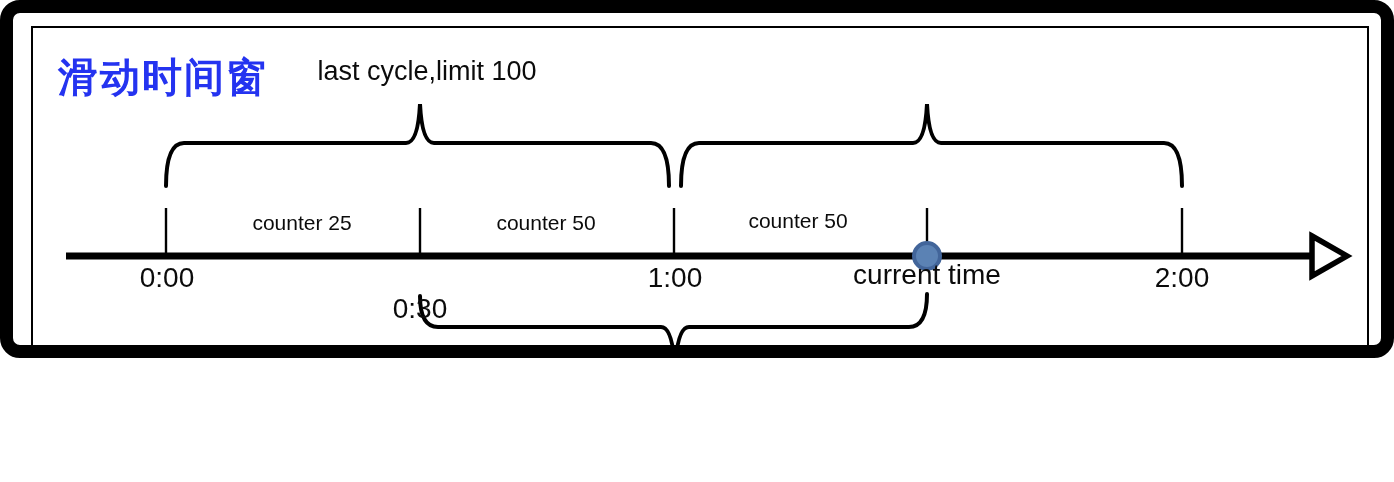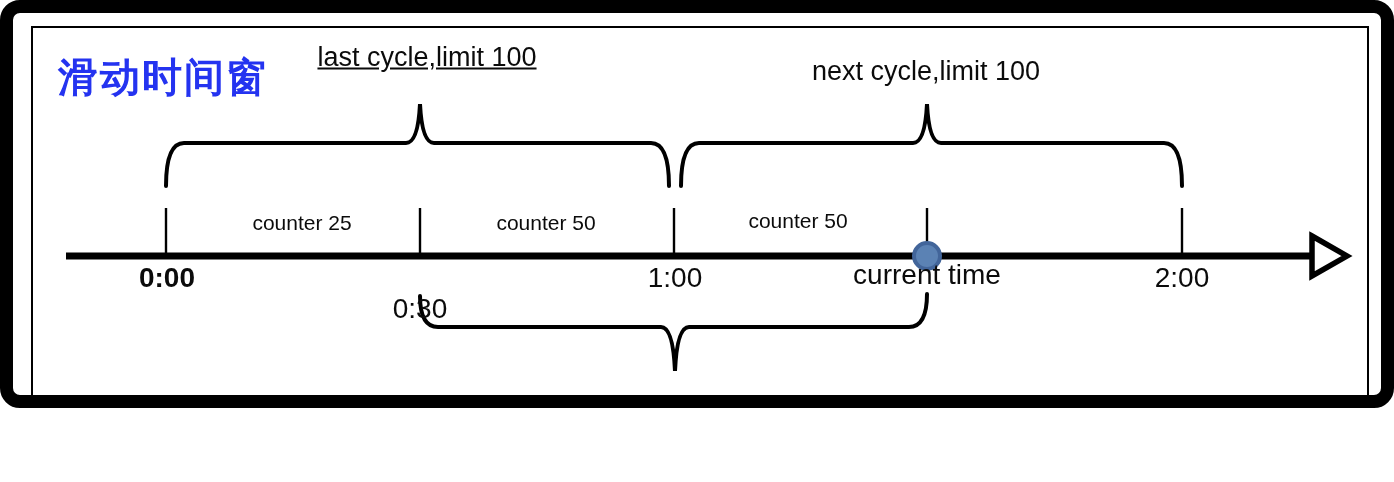--- a/index.html
+++ b/index.html
@@ -1,17 +1,17 @@
 <!DOCTYPE html>
 <html><head>
 <meta charset="utf-8">
 <style>
   html,body{margin:0;padding:0;background:#ffffff;}
   body{font-family:"Liberation Sans", sans-serif;}
-  .canvas{position:relative;width:1394px;height:408px;background:#ffffff;overflow:hidden;}
+  .canvas{position:relative;width:1394px;height:358px;background:#ffffff;overflow:hidden;}
   .outer-frame{position:absolute;left:0;top:0;right:0;bottom:0;border:13px solid #000;border-radius:20px;box-sizing:border-box;pointer-events:none;}
   .inner-frame{position:absolute;left:31px;top:26px;width:1338px;height:424px;border:2px solid #000;box-sizing:border-box;}
   .title{position:absolute;left:58px;top:50px;font-size:40px;font-weight:bold;color:#2433F0;letter-spacing:2px;white-space:nowrap;}
   .svg-layer{position:absolute;left:0;top:0;width:1394px;height:482px;}
   .lbl{position:absolute;transform:translate(-50%,-50%);white-space:nowrap;color:#0b0b0b;}
   .brace-lbl{font-size:27px;}
   .counter-lbl{font-size:21px;}
   .time-lbl{font-size:28px;}
   .cur-cycle-lbl{font-size:29px;}
 </style>
@@ -39,26 +39,25 @@
 
     <path d="M 166 186 Q 166 143 184 143 L 406 143 Q 418 143 420 104 Q 422 143 434 143 L 651 143 Q 669 143 669 186" fill="none" stroke="#000" stroke-width="4" stroke-linecap="round"></path>
 
     <path d="M 681 186 Q 681 143 699 143 L 913 143 Q 925 143 927 104 Q 929 143 941 143 L 1164 143 Q 1182 143 1182 186" fill="none" stroke="#000" stroke-width="4" stroke-linecap="round"></path>
 
     <path d="M 420 296 Q 420 327 438 327 L 661 327 Q 673 327 675 371 Q 677 327 689 327 L 909 327 Q 927 327 927 294" fill="none" stroke="#000" stroke-width="4" stroke-linecap="round"></path>
 
     <circle cx="927" cy="256" r="13" fill="#5B82B4" stroke="#42659A" stroke-width="4"></circle>
   </svg>
 
-  <div class="lbl brace-lbl" style="left:427px;top:57px;text-decoration:underline;">last cycle,limit 100</div>
-  <div class="lbl brace-lbl" style="left:926px;top:71px;">next cycle,limit 100</div>
+  <div class="lbl brace-lbl" style="left:427px;top:71px;">last cycle,limit 100</div>
 
   <div class="lbl counter-lbl" style="left:302px;top:223px;">counter 25</div>
   <div class="lbl counter-lbl" style="left:546px;top:223px;">counter 50</div>
   <div class="lbl counter-lbl" style="left:798px;top:221px;">counter 50</div>
 
-  <div class="lbl time-lbl" style="left:167px;top:278px;font-weight:bold;">0:00</div>
+  <div class="lbl time-lbl" style="left:167px;top:278px;">0:00</div>
   <div class="lbl time-lbl" style="left:420px;top:278px;margin-top:31px;">0:30</div>
   <div class="lbl time-lbl" style="left:675px;top:278px;text-align:right;">1:00</div>
   <div class="lbl time-lbl" style="left:1182px;top:278px;">2:00</div>
   <div class="lbl time-lbl" style="left:927px;top:275px;text-align:right;">current time</div>
 
 </div>
 
 </body></html>

